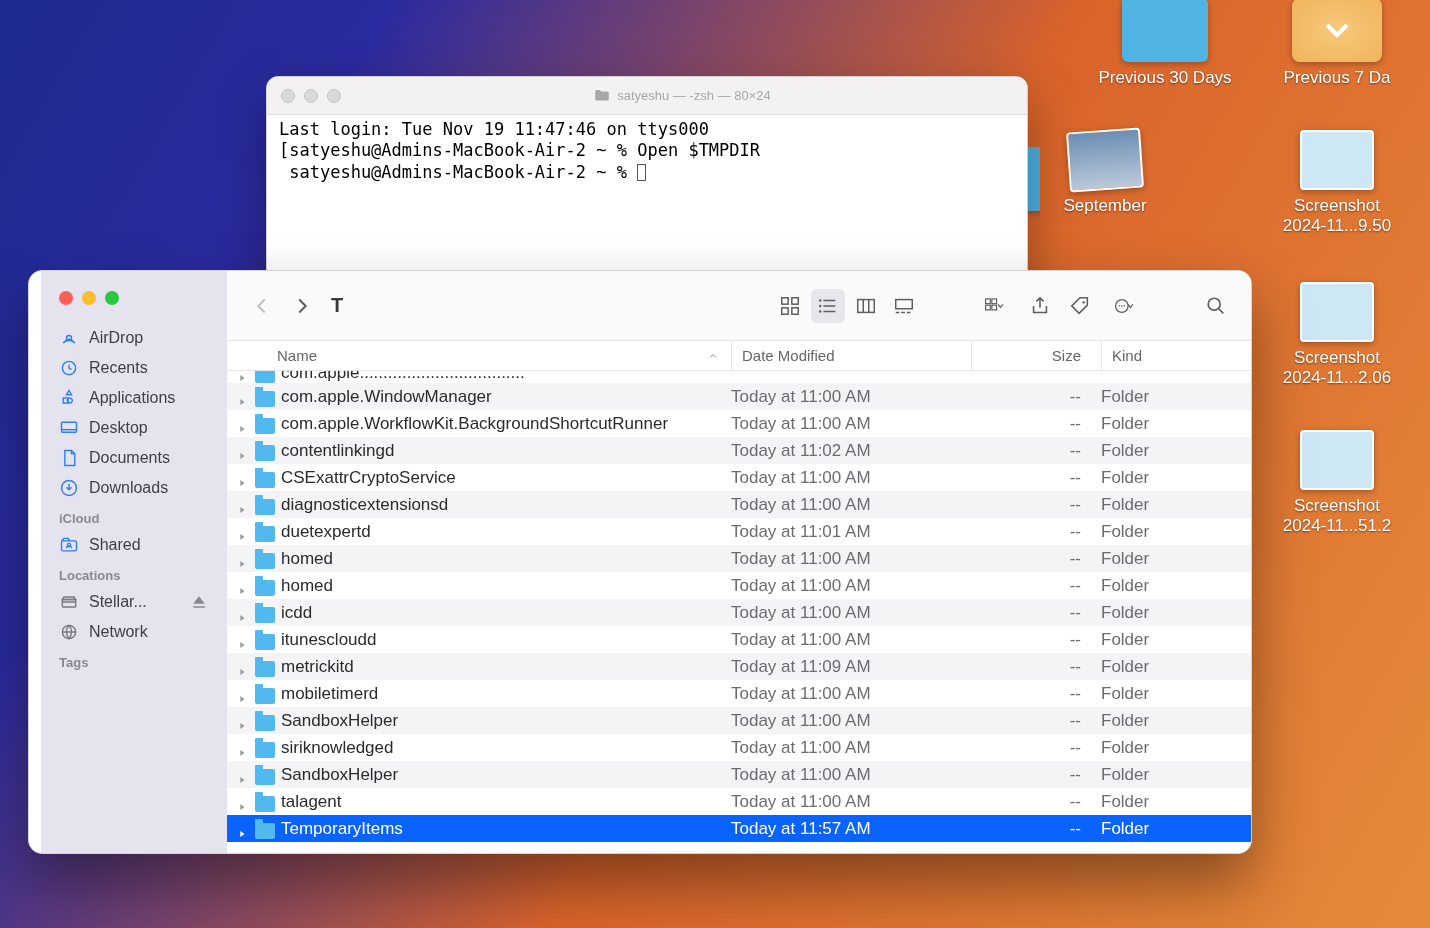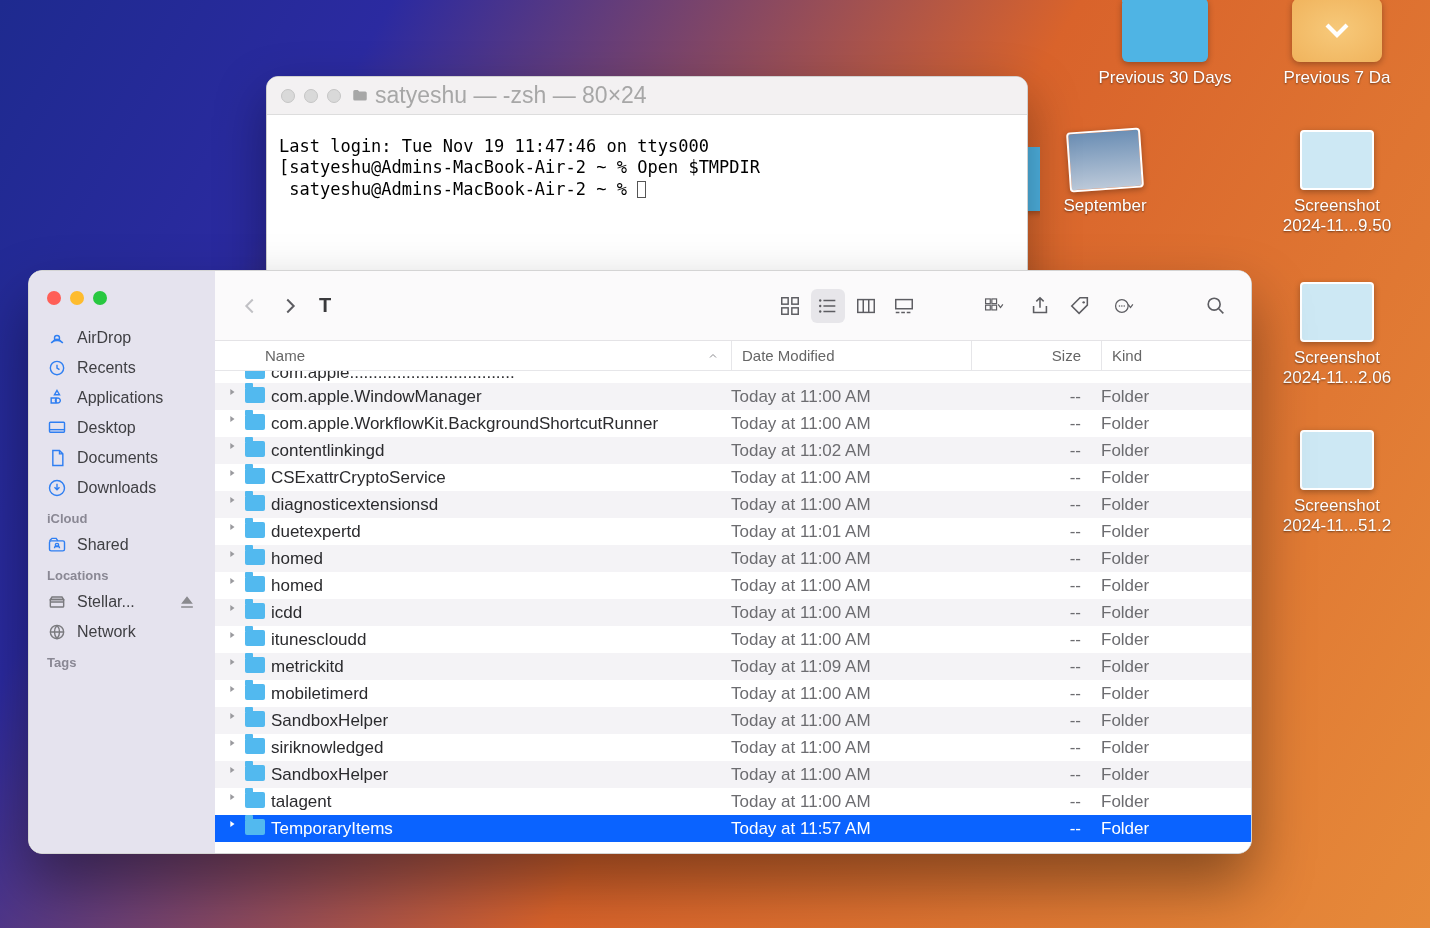--- a/index.html
+++ b/index.html
@@ -41,36 +41,36 @@
   position:absolute; left:266px; top:76px; width:762px; height:420px;
   background:#fff; border-radius:12px 12px 0 0; box-shadow:0 20px 50px rgba(0,0,0,.35);
   overflow:hidden; border:1px solid #d0d0d0;
 }
 .term-titlebar {
   height:38px; background:#f3f1f2; display:flex; align-items:center;
   border-bottom:1px solid #ddd; padding:0 14px; gap:10px;
 }
 .term-dots { display:flex; gap:9px; }
 .term-dot { width:14px; height:14px; border-radius:50%; background:#d9d9d9; border:1px solid #c5c5c5; }
-.term-title { flex:1; text-align:center; color:#a7a7a7; font-size:23px; font-weight:500; display:flex; align-items:center; justify-content:flex-start; gap:6px;}
+.term-title { flex:1; text-align:center; color:#a7a7a7; font-size:13px; font-weight:500; display:flex; align-items:center; justify-content:center; gap:6px;}
 .term-body {
-  padding:21px 12px; font-family:"Menlo","Monaco",monospace; font-size:17px; color:#000; line-height:1.25;
+  padding:4px 12px; font-family:"Menlo","Monaco",monospace; font-size:17px; color:#000; line-height:1.25;
   white-space:pre;
 }
 .term-body .cursor { display:inline-block; width:9px; height:17px; border:1px solid #555; vertical-align:middle;}
 
 
 .finder {
   position:absolute; left:28px; top:270px; width:1224px; height:584px;
   background:#fff; border-radius:14px; box-shadow:0 30px 60px rgba(0,0,0,.4);
   display:flex; overflow:hidden; border:1px solid #d4d4d4;
 }
 .fside {
   width:186px; background:rgba(225,222,235,.85); backdrop-filter:blur(20px);
-  padding:12px 0; display:flex; flex-direction:column;
+  padding:12px 0; display:flex; flex-direction:column;margin-left:12px;
 }
 .traffic { display:flex; gap:9px; padding:8px 18px 18px; }
 .tdot { width:14px; height:14px; border-radius:50%; }
 .tred{background:#ff5f57;} .tyel{background:#febc2e;} .tgrn{background:#28c840;}
 .sgroup-title { color:#8a8894; font-size:13px; font-weight:600; padding:8px 18px 4px; }
 .sitem {
   display:flex; align-items:center; gap:10px; padding:5px 18px; color:#3f3f43;
   font-size:16px; cursor:default;
 }
 .sitem svg, .sitem .ic { width:20px; height:20px; flex:0 0 20px; }
@@ -103,21 +103,21 @@
 .col-kind{width:150px;}
 .listhead .col-size, .listhead .col-kind, .listhead .col-date { border-left:1px solid #e6e6e9; height:100%; display:flex; align-items:center;}
 .listhead .col-size{justify-content:flex-end;}
 
 .rows { flex:1; overflow:hidden; }
 .row {
   display:flex; align-items:center; height:27px; font-size:17px; color:#2b2b2e;
 }
 .row:nth-child(even){background:#f4f3f6;}
 .row.selected{background:#0a63ff; color:#fff;}
-.row .r-name{flex:1; display:flex; align-items:flex-start; gap:6px; padding-left:10px;}
+.row .r-name{flex:1; display:flex; align-items:flex-end; gap:6px; padding-left:0;margin-left:8px;}
 .row .r-date{width:240px; color:#6c6c70;}
 .row .r-size{width:130px; text-align:right; padding-right:20px; color:#6c6c70;}
 .row .r-kind{width:150px; color:#6c6c70;}
 .row.selected .r-date, .row.selected .r-size, .row.selected .r-kind{color:#fff;}
 .disclosure{width:14px; display:inline-flex; justify-content:center; color:#9a9a9e;}
 .row.selected .disclosure{color:#fff;}
 .ficon{width:20px; height:16px; background:#52b9ef; border-radius:2px; position:relative;}
 .ficon::before{content:'';position:absolute;left:0;top:-4px;width:8px;height:5px;background:#52b9ef;border-radius:1px 1px 0 0;}
 
 </style>

